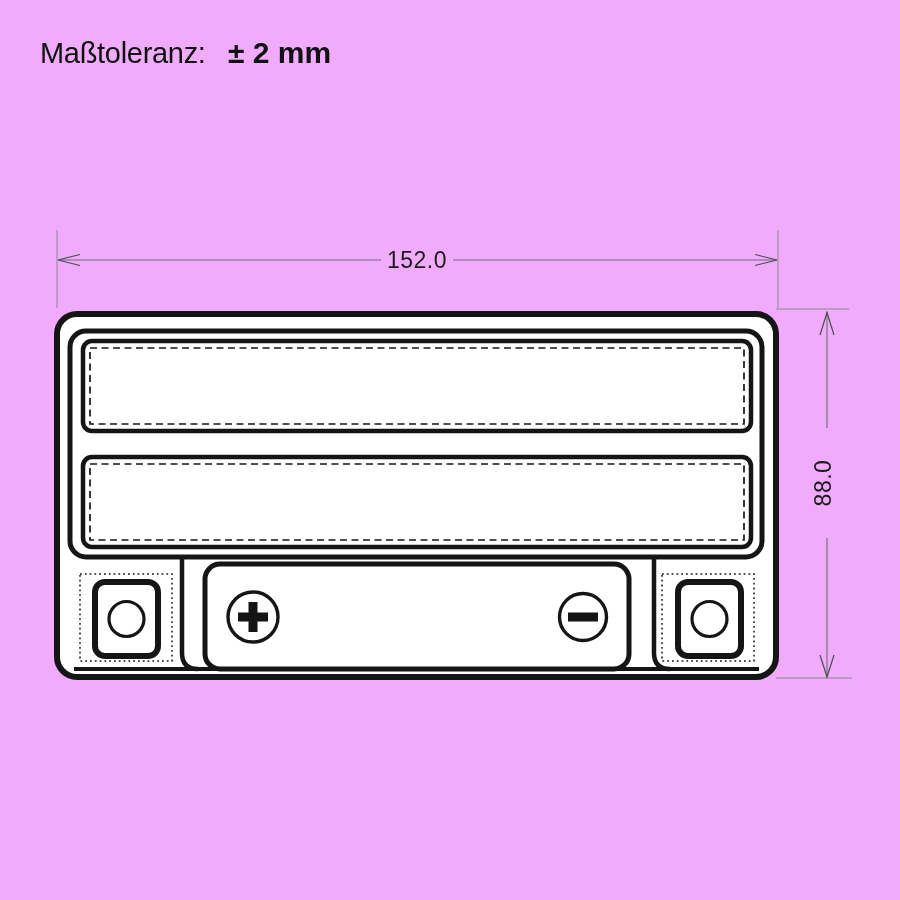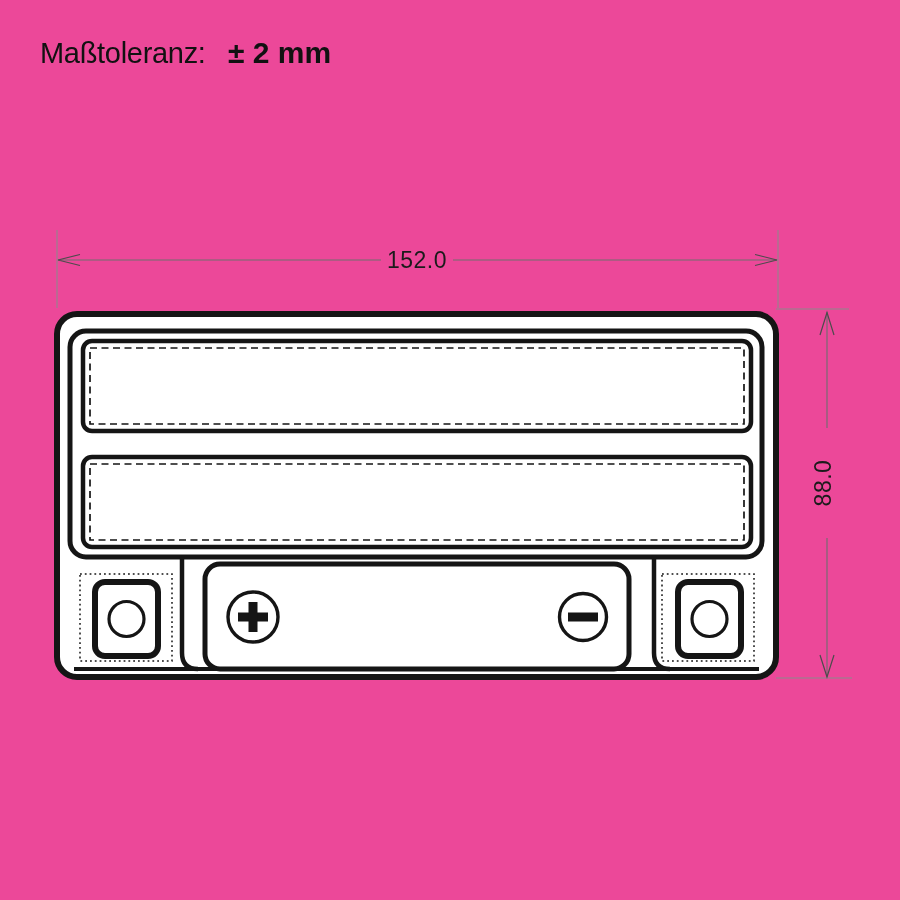--- a/index.html
+++ b/index.html
@@ -4,21 +4,21 @@
 <style>
   html, body {
     margin: 0;
     padding: 0;
     background: #ffffff;
   }
   .stage {
     position: relative;
     width: 900px;
     height: 900px;
-    background: #ec4899;
+    background: #f0abfc;
     overflow: hidden;
   }
   svg { display: block; }
   .title-label {
     font-family: "Liberation Sans", "DejaVu Sans", sans-serif;
     font-size: 29px;
     font-weight: 400;
     fill: #111111;
     letter-spacing: -0.3px;
   }

